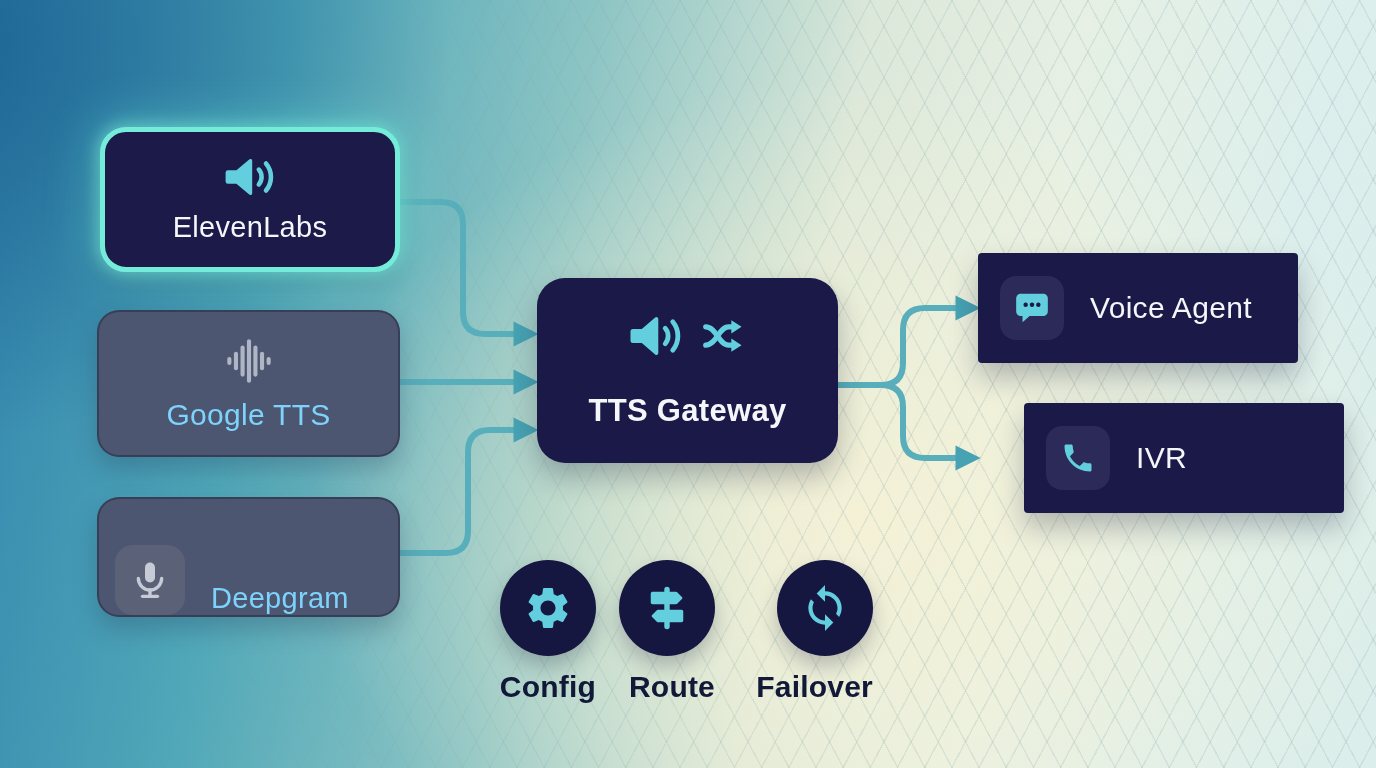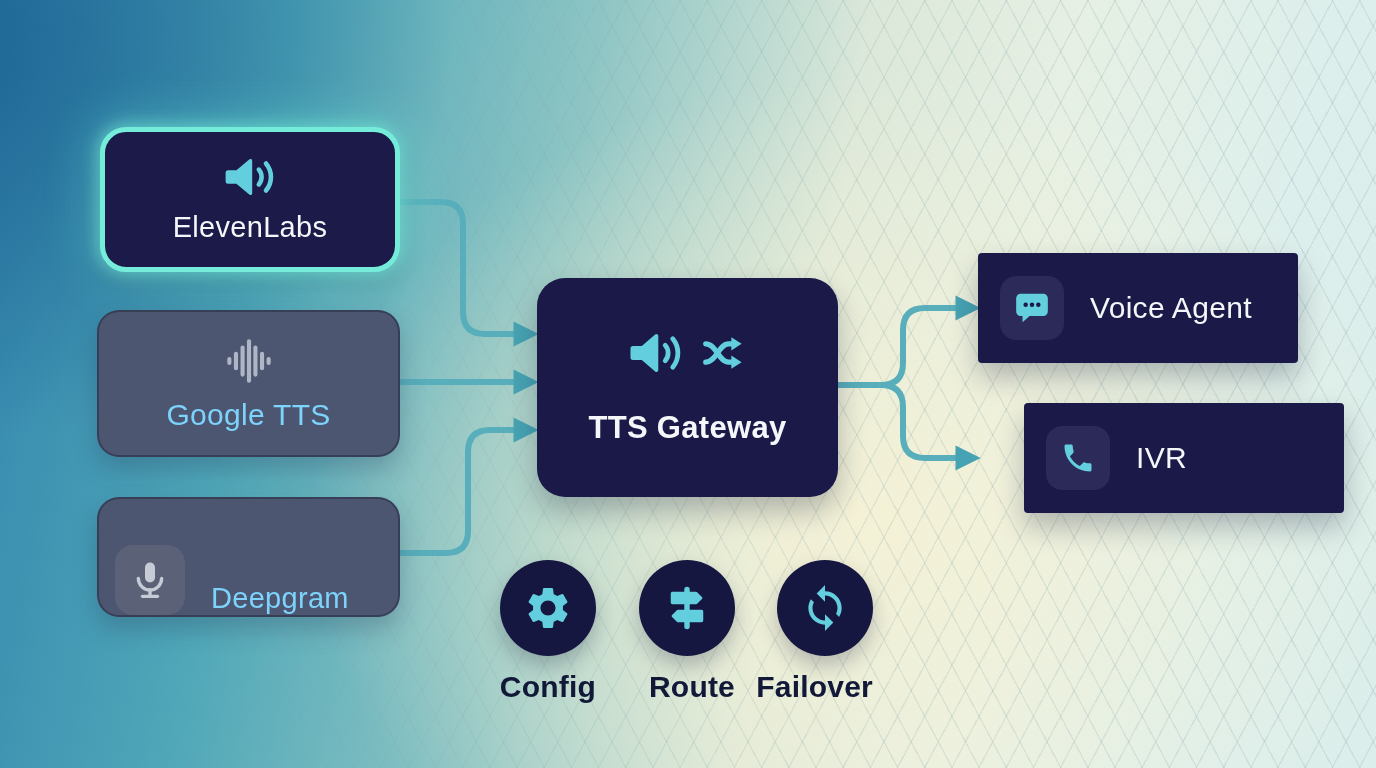--- a/index.html
+++ b/index.html
@@ -30,33 +30,33 @@
     left:100px;top:127px;width:300px;height:145px;border-radius:26px;
     background:#1b1a48;border:5px solid #74ecd9;gap:12px;
     box-shadow:0 0 16px 3px rgba(116,236,217,0.6),0 0 46px 10px rgba(116,236,217,0.32),0 12px 26px rgba(15,25,55,0.25);
   }
   #node-elevenlabs .lbl{font-size:29px;font-weight:500;}
   #node-google{left:97px;top:310px;width:303px;height:147px;border-radius:22px;gap:12px;}
   #node-google .lbl{font-size:30px;font-weight:500;}
   #node-deepgram{left:97px;top:497px;width:303px;height:120px;border-radius:22px;justify-content:flex-start;padding-left:16px;gap:26px;align-items:flex-end;}
   #node-deepgram .lbl{font-size:29px;font-weight:500;}
   .badge-muted{width:70px;height:70px;border-radius:18px;background:#5b6278;display:flex;align-items:center;justify-content:center;flex:0 0 auto;}
-  #node-gateway{left:537px;top:278px;width:301px;height:219px;border-radius:28px;gap:34px;}
+  #node-gateway{left:537px;top:278px;width:301px;height:185px;border-radius:28px;gap:34px;}
   #node-gateway .icons{display:flex;align-items:center;gap:16px;}
   #node-gateway .lbl{font-size:31px;font-weight:600;}
   .out-node{width:320px;height:110px;border-radius:4px;justify-content:flex-start;padding-left:22px;gap:26px;}
   #node-voice-agent{left:978px;top:253px;}
   #node-ivr{left:1024px;top:403px;}
   .out-node .lbl{font-size:30px;font-weight:500;}
   .badge-dark{width:64px;height:64px;border-radius:16px;background:#2b2a58;display:flex;align-items:center;justify-content:center;flex:0 0 auto;}
   .feature{position:absolute;width:96px;display:flex;flex-direction:column;align-items:flex-end;gap:14px;}
   .feature .circle{width:96px;height:96px;border-radius:50%;background:#161740;display:flex;align-items:center;justify-content:center;box-shadow:0 10px 20px rgba(15,25,55,0.25);}
   .feature .flbl{font-size:30px;font-weight:600;color:#111838;letter-spacing:.2px;}
   #feature-config{left:500px;top:560px;}
-  #feature-route{left:639px;top:560px;}
+  #feature-route{left:619px;top:560px;}
   #feature-failover{left:777px;top:560px;}
   #edges{position:absolute;inset:0;pointer-events:none;}
   svg{display:block;}
 </style>
 </head>
 <body>
 
 <div id="canvas">
   <div class="pattern"></div>
 

